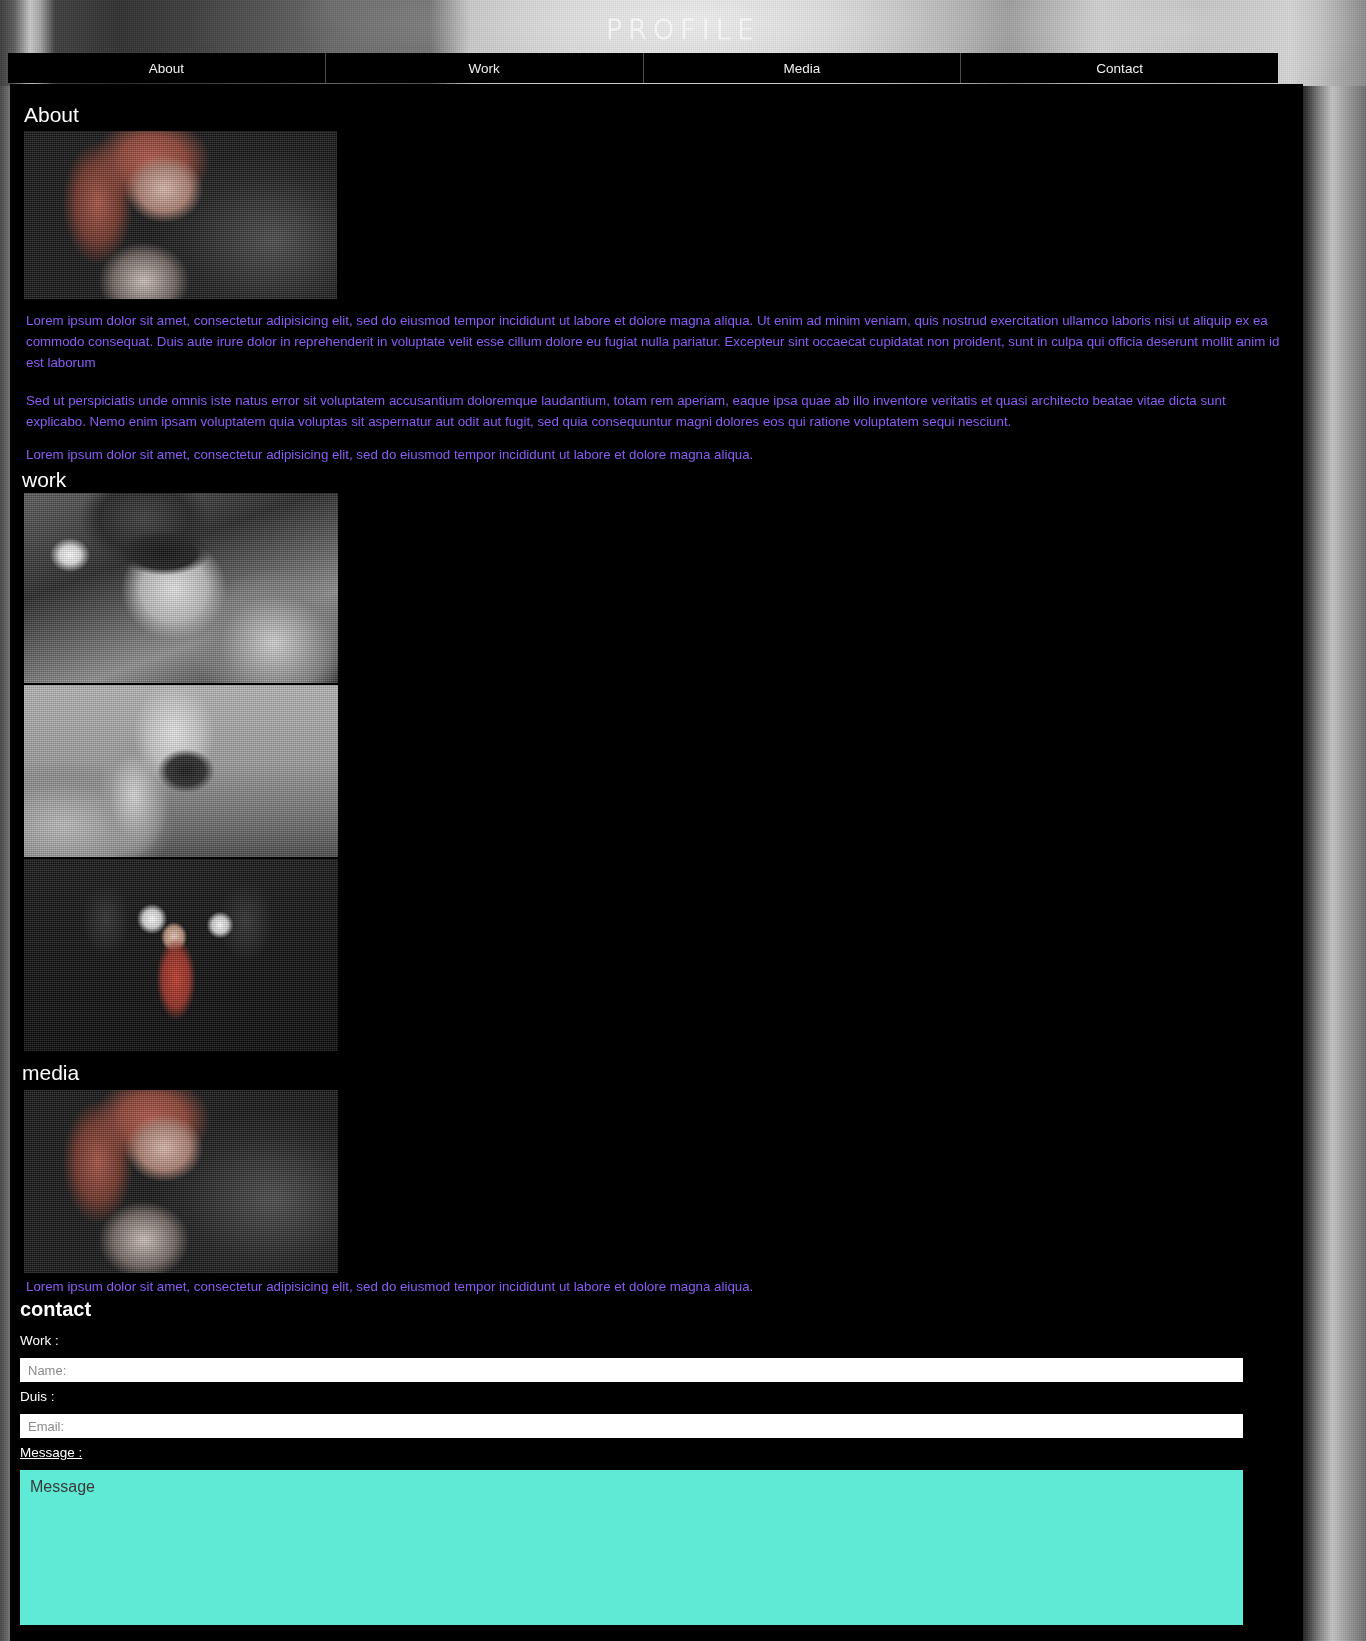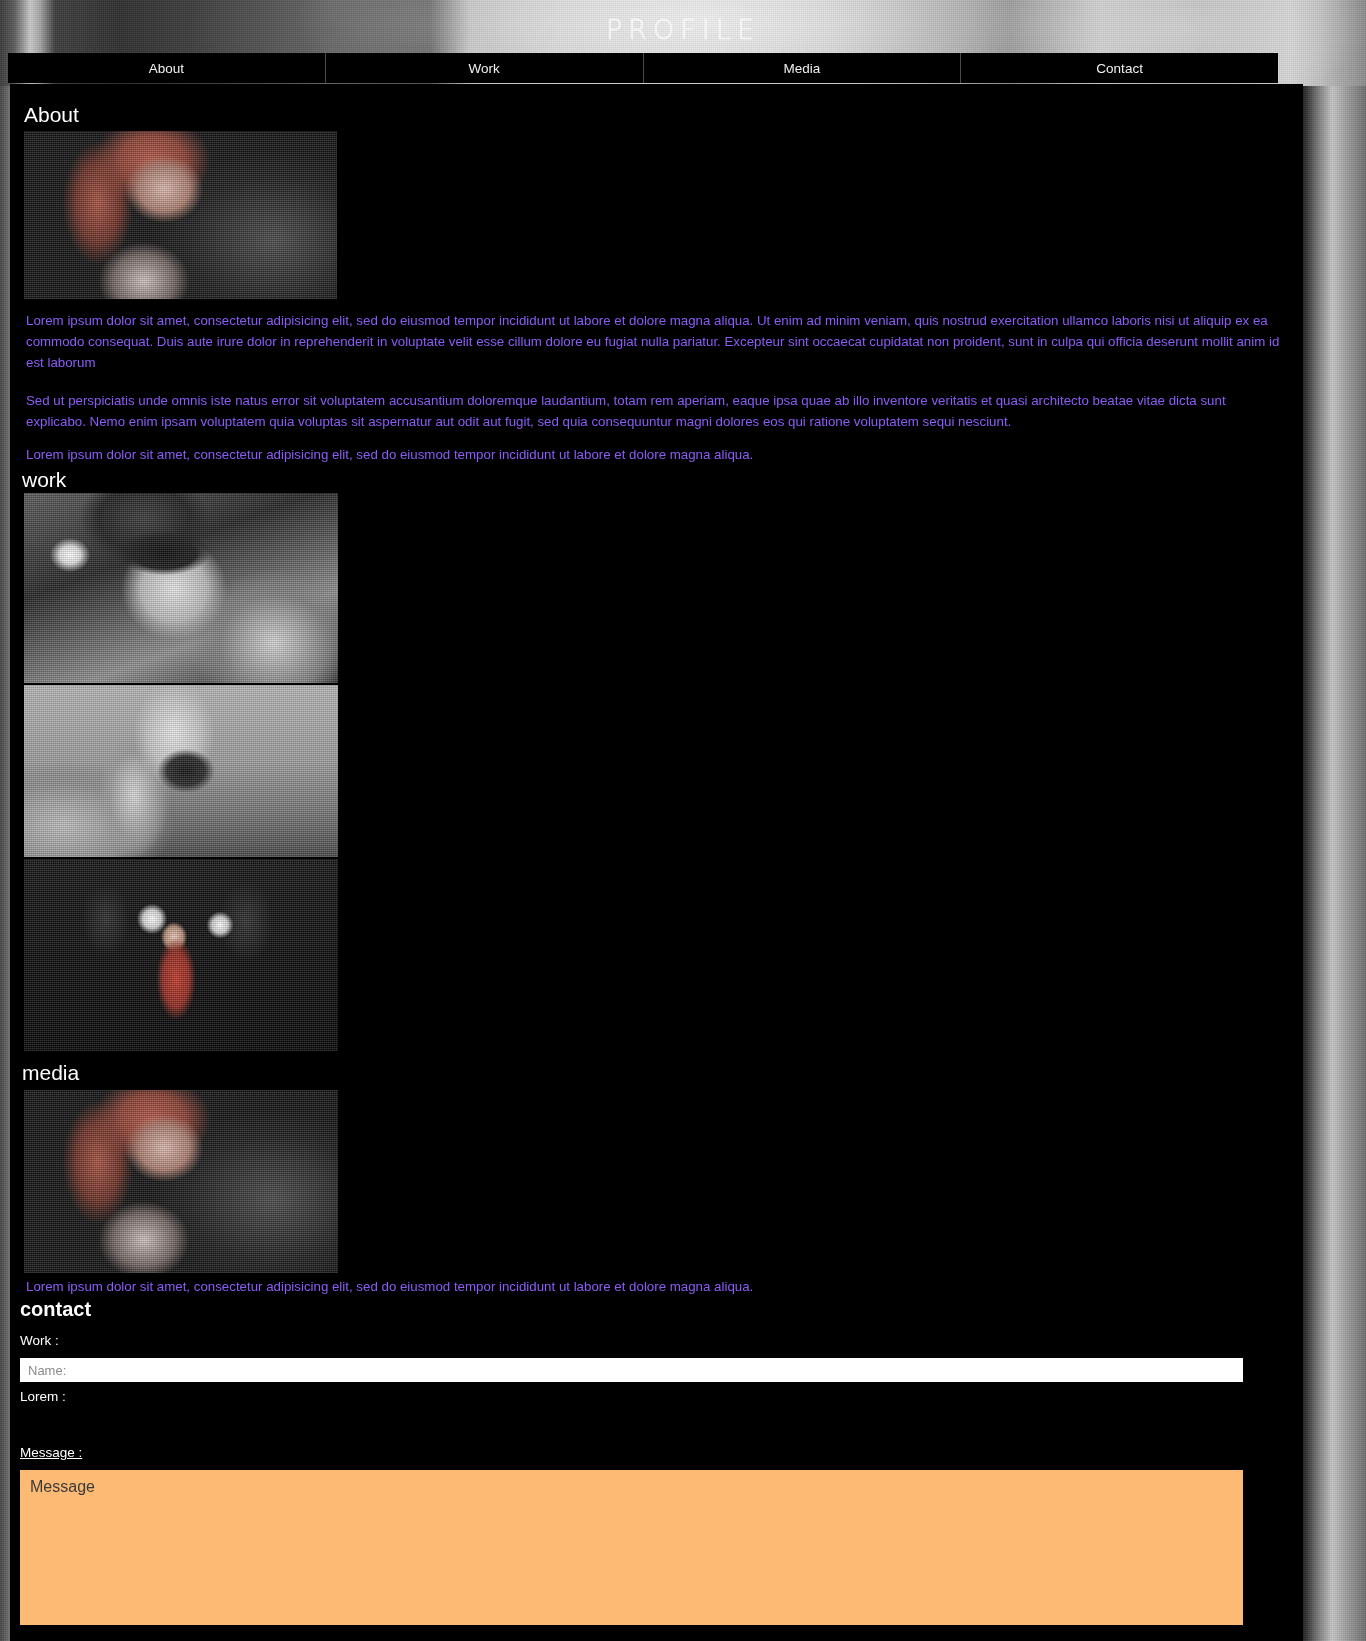--- a/index.html
+++ b/index.html
@@ -176,21 +176,21 @@
   }
   .text-input::placeholder{ color:#8a8a8a; opacity:1;}
   #input-name{ top:1274px; }
   #input-email{ top:1330px; }
 
   #input-message{
     position:absolute;
     left:10px; top:1386px;
     width:1223px;
     height:155px;
-    background:#fdba74;
+    background:#5eead4;
     border:none;
     outline:none;
     box-sizing:border-box;
     padding:7px 10px;
     font-family:"Liberation Sans", sans-serif;
     font-size:16px;
     color:#3a3a3a;
     resize:none;
     line-height:20px;
   }
@@ -302,18 +302,19 @@
     <div class="dither"></div>
   </div>
 
   <p class="body-copy" id="media-p">Lorem ipsum dolor sit amet, consectetur adipisicing elit, sed do eiusmod tempor incididunt ut labore et dolore magna aliqua.</p>
 
   <h2 class="section-title" id="contact-title">contact</h2>
 
   <label class="form-label" id="label-name">Work :</label>
   <input class="text-input" id="input-name" type="text" placeholder="Name:" style="">
 
-  <label class="form-label" id="label-email">Lorem :</label>
+  <label class="form-label" id="label-email">Duis :</label>
+  <input class="text-input" id="input-email" type="text" placeholder="Email:" style="">
 
   <label class="form-label" id="label-mess">Message :</label>
   <textarea id="input-message" style="">Message</textarea>
 
 </main>
 
 </body></html>

